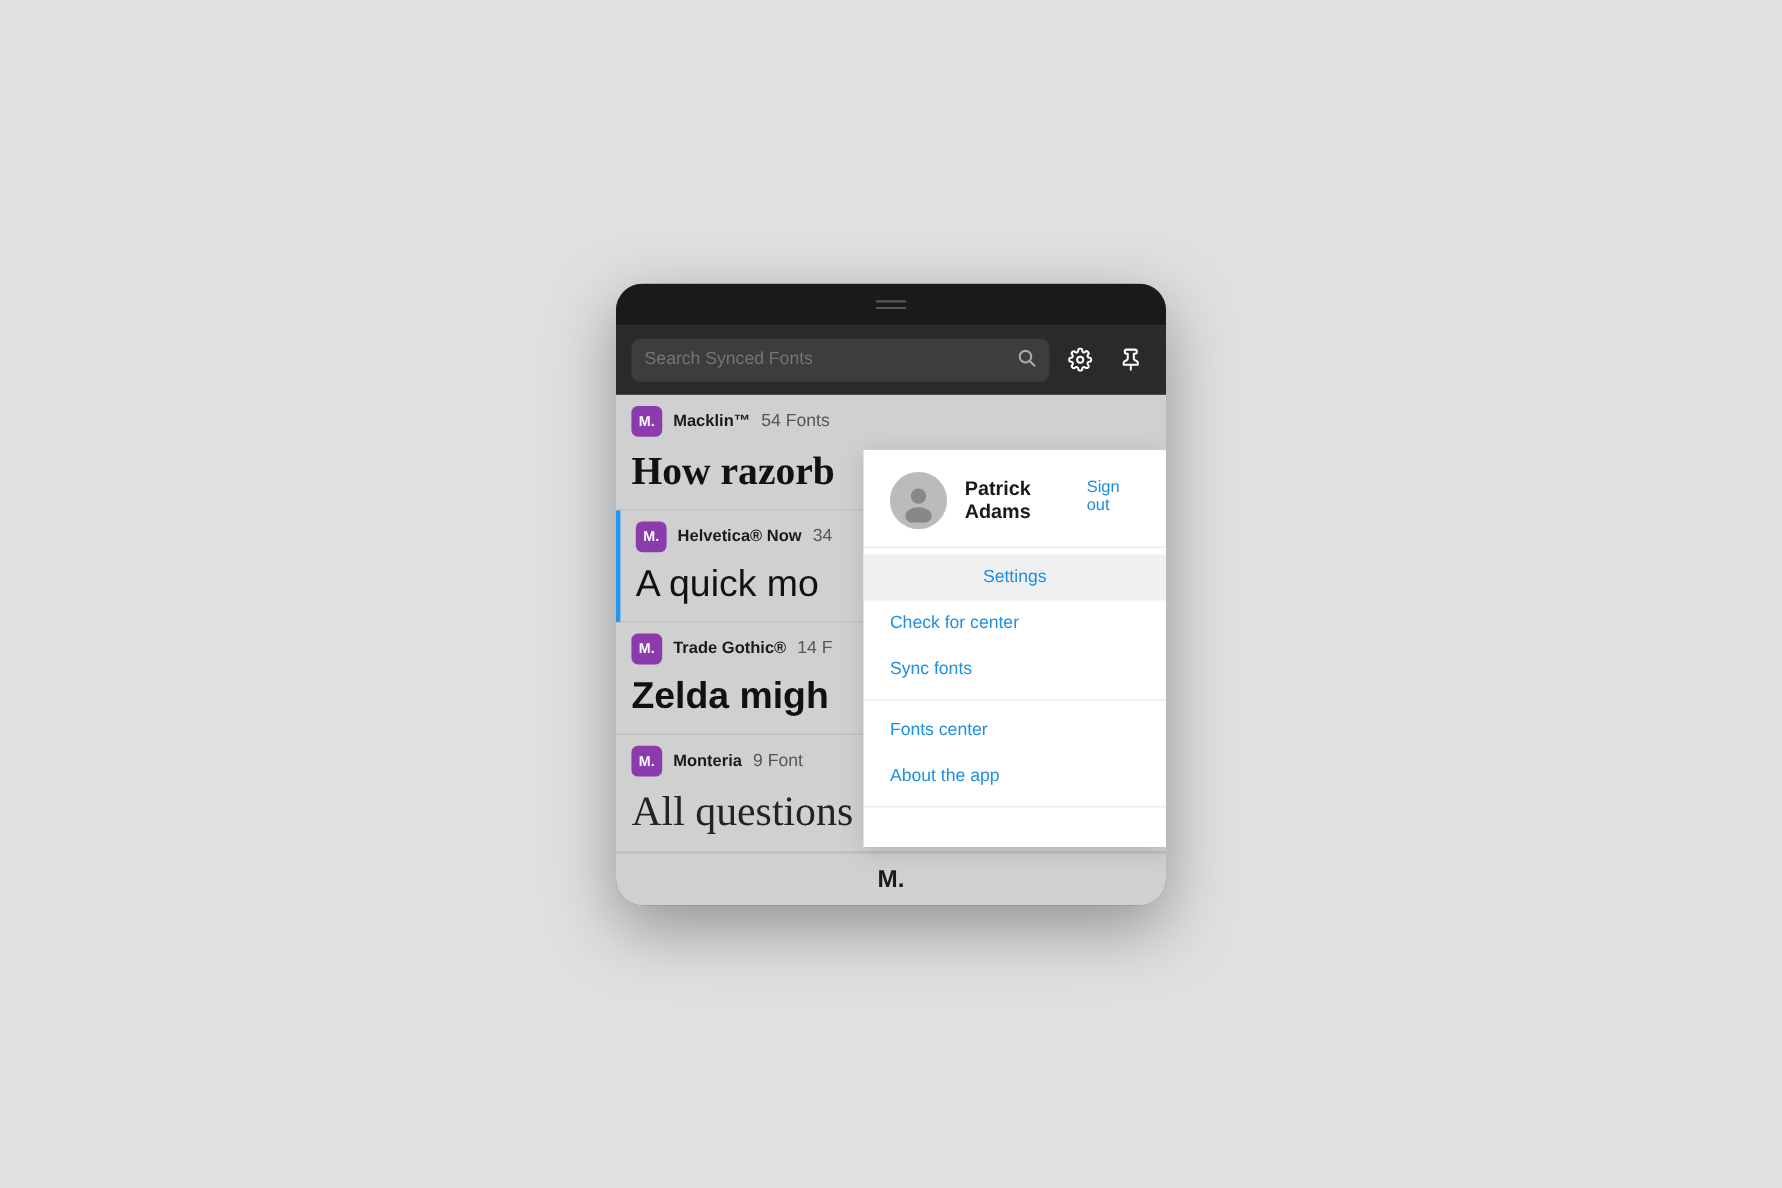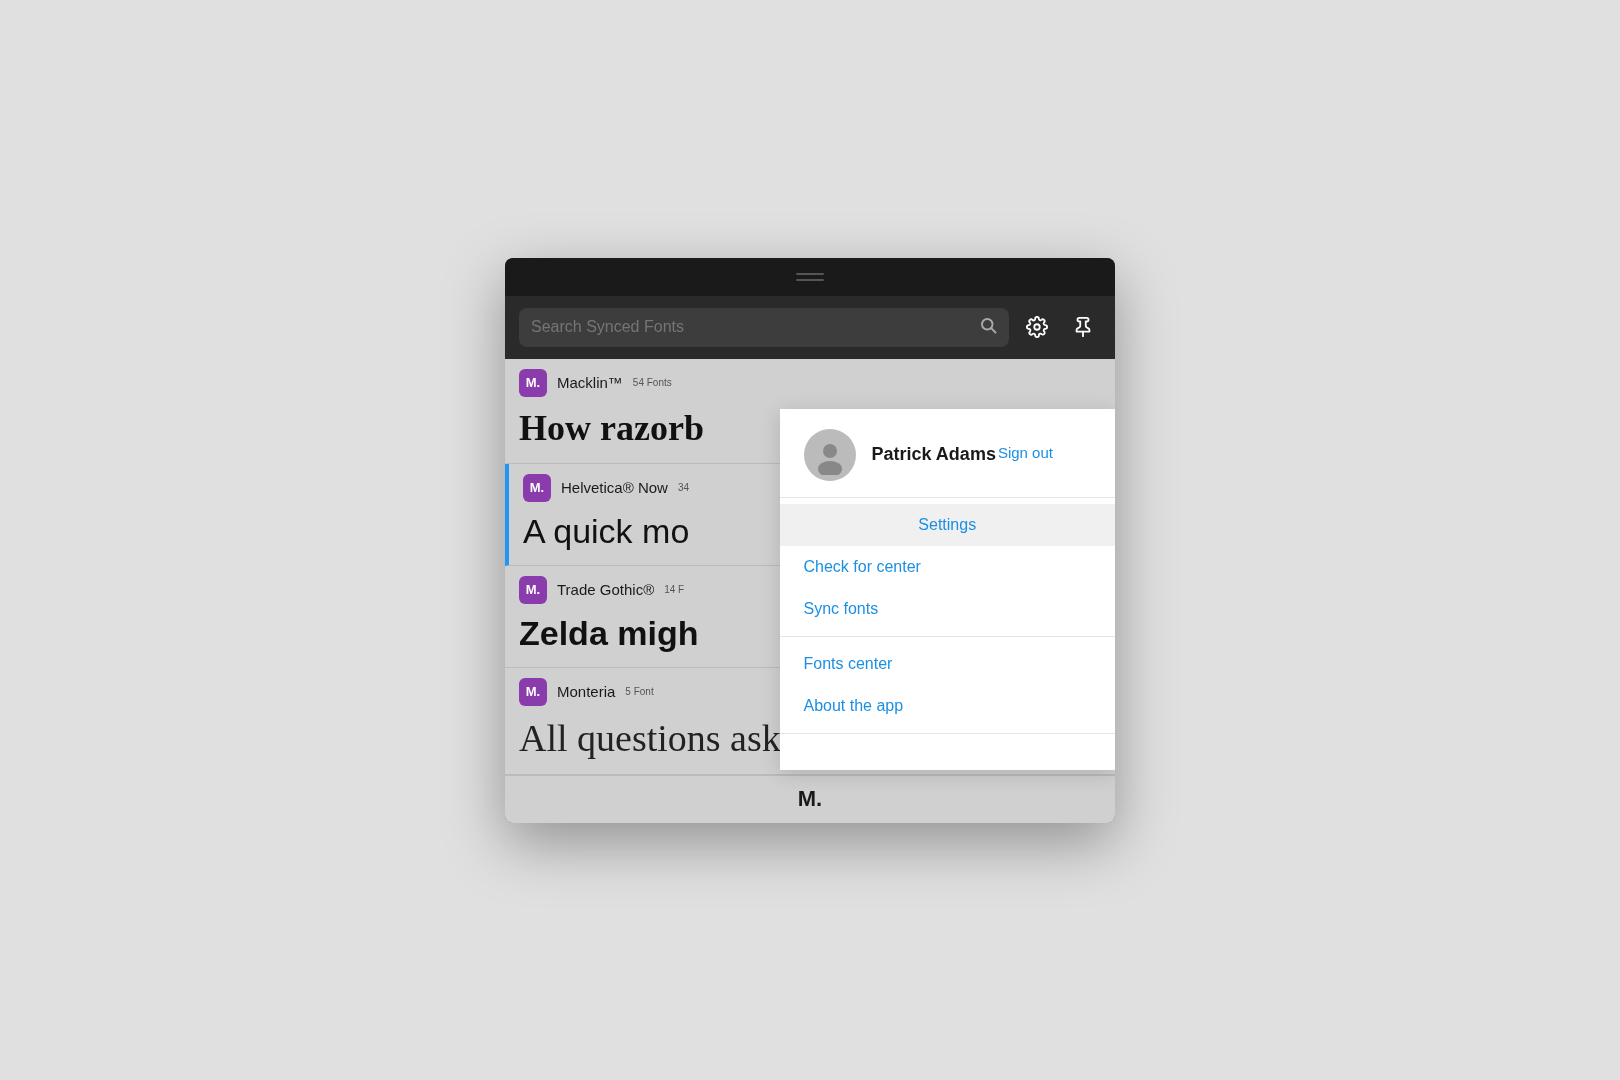--- a/index.html
+++ b/index.html
@@ -6,23 +6,23 @@
     body {
       background: #e0e0e0;
       display: flex;
       align-items: center;
       justify-content: center;
       min-height: 100vh;
       font-family: -apple-system, BlinkMacSystemFont, 'Helvetica Neue', Arial, sans-serif;
     }
 
     .app-window {
-      width: 610px;
+      width: 500px;
       background: #a16207;
-      border-radius: 8px;
+      border-radius: 24px;
       overflow: hidden;
       box-shadow: 0 20px 60px rgba(0,0,0,0.35);
       position: relative;
     }
 
     
     .title-bar {
       background: #1a1a1a;
       height: 38px;
       display: flex;
@@ -113,26 +113,26 @@
       align-items: center;
       justify-content: center;
       color: white;
       font-size: 13px;
       font-weight: bold;
       flex-shrink: 0;
     }
 
     .font-name {
       font-size: 15px;
-      font-weight: 400;
+      font-weight: 700;
       color: #1a1a1a;
     }
 
     .font-count {
-      font-size: 10px;
+      font-size: 16px;
       color: #555;
     }
 
     .font-preview {
       padding: 4px 14px 14px;
       font-size: 36px;
       color: #111;
       white-space: nowrap;
       overflow: hidden;
     }
@@ -306,21 +306,21 @@
         <span class="font-name">Trade Gothic®</span>
         <span class="font-count">14 F</span>
       </div>
       <div class="font-preview font-3">Zelda migh</div>
     </div>
 
     <div class="font-item">
       <div class="font-item-header">
         <div class="font-badge">M.</div>
         <span class="font-name">Monteria</span>
-        <span class="font-count">5 Font</span>
+        <span class="font-count">9 Font</span>
       </div>
       <div class="font-preview font-4">All questions asked by five wat</div>
     </div>
 
     <div class="dropdown-overlay">
       <div class="dropdown-menu">
 
         <div class="user-section">
           <div class="avatar">
             <svg viewBox="0 0 40 40" fill="none" xmlns="http://www.w3.org/2000/svg">

